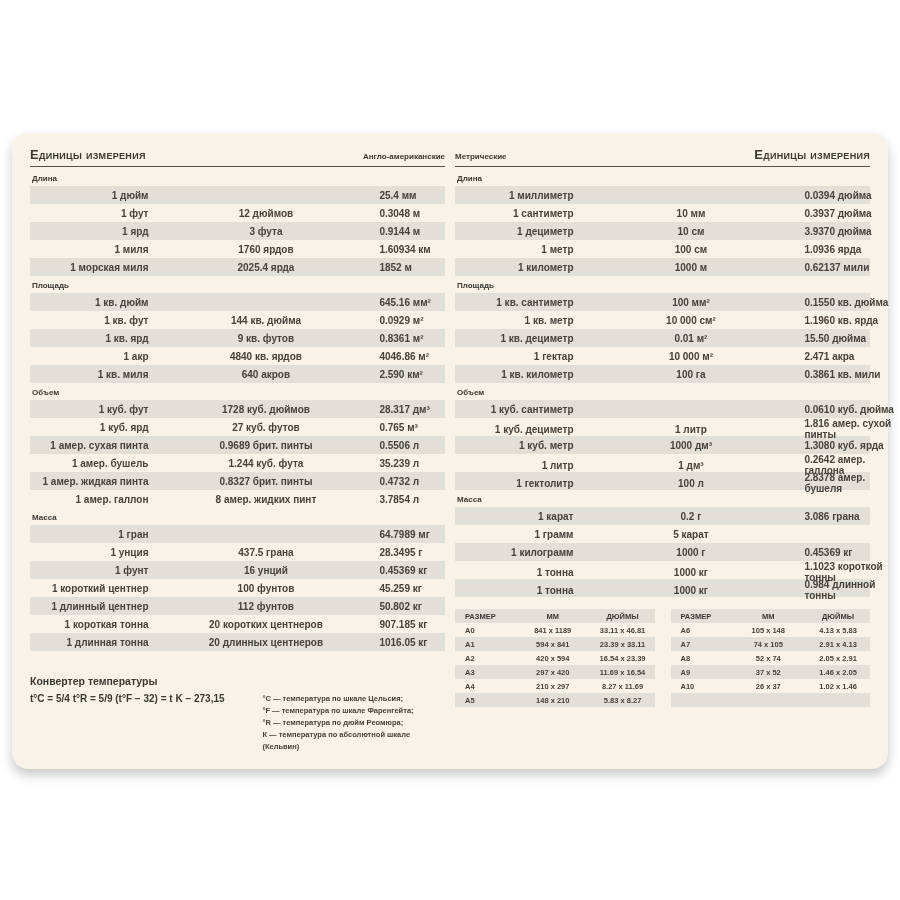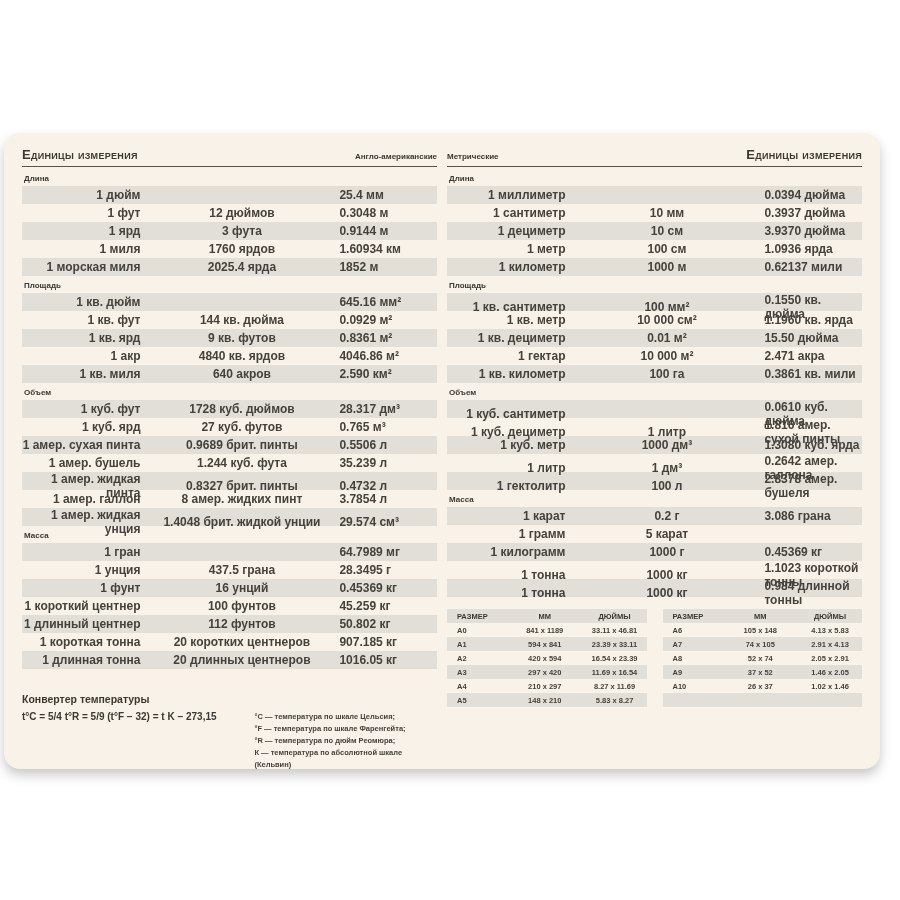--- a/index.html
+++ b/index.html
@@ -1,29 +1,29 @@
 <!DOCTYPE html>
 <html><head>
 <meta charset="utf-8">
 <style>
   html,body{margin:0;padding:0;}
   .canvas{position:relative;width:900px;height:900px;background:#ffffff;overflow:hidden;
           font-family:"Liberation Sans",sans-serif;color:#3a3833;}
-  .page{position:absolute;left:4px;top:133px;width:876px;height:636px;background:#f8f2e8;
+  .page{position:absolute;left:12px;top:133px;width:876px;height:636px;background:#f8f2e8;
         border-radius:16px;box-shadow:0 6px 12px rgba(0,0,0,.22);box-sizing:border-box;
         padding:14px 18px;}
   .cols{display:grid;grid-template-columns:1fr 1fr;column-gap:10px;height:100%;}
   .col{min-width:0;}
   .col-head{display:flex;justify-content:space-between;align-items:baseline;
             border-bottom:1px solid #56534d;padding-bottom:4px;margin-bottom:2px;}
   .col-title{font-size:13px;font-weight:700;font-variant:small-caps;letter-spacing:.3px;}
   .col-tag{font-size:8px;font-weight:700;}
   .sec-label{font-size:8px;font-weight:700;padding:5px 0 3px 2px;}
   .urow{display:grid;grid-template-columns:30% 46% 24%;height:18px;align-items:center;
-        font-size:12px;font-weight:700;color:#45423c;}
+        font-size:10px;font-weight:700;color:#45423c;gap:16px;}
   .urow .c0{text-align:right;padding-right:6px;}
   .urow .c1{text-align:center;}
   .urow .c2{text-align:left;padding-left:2px;}
   .stripe{background:#e2dfd9;}
   .temp-block{margin-top:24px;}
   .temp-title{font-size:10.5px;font-weight:700;margin-bottom:6px;}
   .temp-row{display:grid;grid-template-columns:56% 44%;align-items:start;}
   .temp-formula{font-size:10px;font-weight:700;}
   .temp-notes{font-size:7.5px;font-weight:700;color:#45423c;line-height:12px;}
   .paper-block{margin-top:12px;}
@@ -130,25 +130,20 @@
               <div class="urow stripe">
                 <div class="c c0">1 амер. жидкая пинта</div>
                 <div class="c c1">0.8327 брит. пинты</div>
                 <div class="c c2">0.4732 л</div>
               </div>
               <div class="urow">
                 <div class="c c0">1 амер. галлон</div>
                 <div class="c c1">8 амер. жидких пинт</div>
                 <div class="c c2">3.7854 л</div>
               </div>
-              <div class="urow stripe">
-                <div class="c c0">1 амер. жидкая унция</div>
-                <div class="c c1">1.4048 брит. жидкой унции</div>
-                <div class="c c2">29.574 см³</div>
-              </div>
             </div>
             <div>
               <div class="sec-label">Масса</div>
               <div class="urow stripe">
                 <div class="c c0">1 гран</div>
                 <div class="c c1"></div>
                 <div class="c c2">64.7989 мг</div>
               </div>
               <div class="urow">
                 <div class="c c0">1 унция</div>

